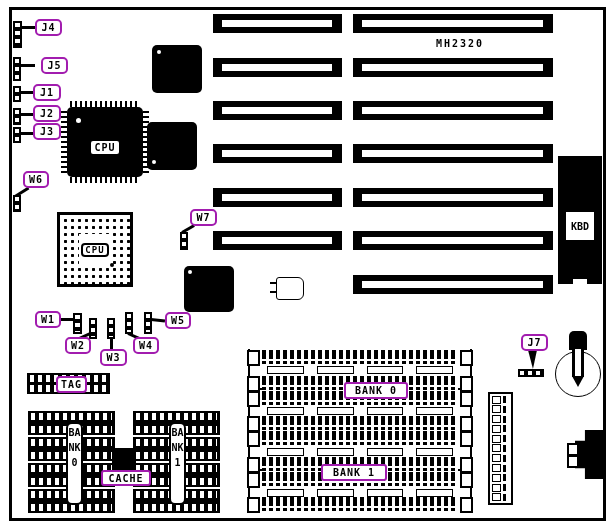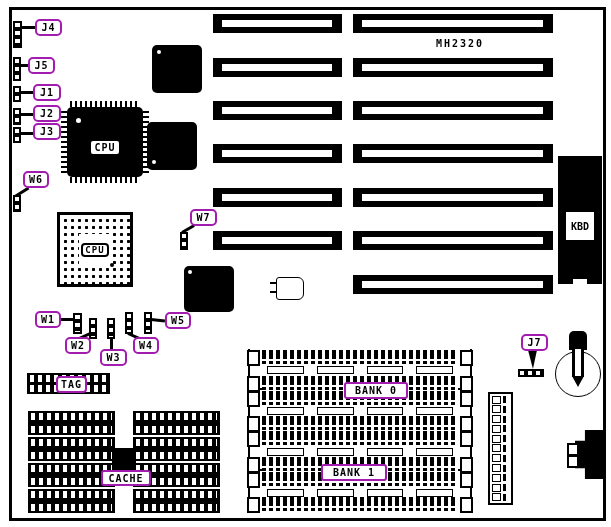--- a/index.html
+++ b/index.html
@@ -71,21 +71,21 @@
   <div class="frame"></div>
 
   <div class="txt" style="left:436px;top:38px;letter-spacing:2px;font-weight:600;">MH2320</div>
 
   <div class="hdrv" style="left:13px;top:21px;width:5px;height:23px;"></div>
   <div class="lead" style="left:20px;top:26px;width:15px;"></div>
   <div class="lbl" style="left:35px;top:19px;width:23px;height:13px;">J4</div>
 
   <div class="hdrv" style="left:13px;top:57px;width:4px;height:20px;"></div>
   <div class="lead" style="left:19px;top:64px;width:16px;"></div>
-  <div class="lbl" style="left:28px;top:57px;width:23px;height:13px;">J5</div>
+  <div class="lbl" style="left:41px;top:57px;width:23px;height:13px;">J5</div>
 
   <div class="hdrv" style="left:13px;top:86px;width:4px;height:12px;"></div>
   <div class="lead" style="left:19px;top:91px;width:14px;"></div>
   <div class="lbl" style="left:33px;top:84px;width:24px;height:13px;">J1</div>
 
   <div class="hdrv" style="left:13px;top:108px;width:4px;height:13px;"></div>
   <div class="lead" style="left:19px;top:113px;width:14px;"></div>
   <div class="lbl" style="left:33px;top:105px;width:24px;height:13px;">J2</div>
 
   <div class="hdrv" style="left:13px;top:127px;width:4px;height:12px;"></div>
@@ -187,20 +187,22 @@
   <div class="dip" style="left:28px;top:463px;width:87px;height:24px;"></div>
   <div class="dip" style="left:28px;top:489px;width:87px;height:24px;"></div>
 
   <div class="dip" style="left:133px;top:411px;width:87px;height:24px;"></div>
   <div class="dip" style="left:133px;top:437px;width:87px;height:24px;"></div>
   <div class="dip" style="left:133px;top:463px;width:87px;height:24px;"></div>
   <div class="dip" style="left:133px;top:489px;width:87px;height:24px;"></div>
 
   <div class="abs" style="left:112px;top:448px;width:24px;height:24px;background:#000;"></div>
 
+  <div class="vlbl" style="left:66px;top:422px;width:13px;height:77px;">BANK0</div>
+  <div class="vlbl" style="left:169px;top:422px;width:13px;height:77px;">BANK1</div>
   <div class="lbl" style="left:101px;top:470px;width:46px;height:12px;border-radius:3px;">CACHE</div>
 
   <div class="rail" style="left:248px;top:349px;width:2px;height:164px;"></div>
   <div class="rail" style="left:470px;top:349px;width:2px;height:164px;"></div>
   <div class="rail" style="left:248px;top:388px;width:224px;height:2px;"></div>
   <div class="rail" style="left:248px;top:469px;width:224px;height:2px;"></div>
 
   <div class="simm" style="top:350px;"></div>
   <div class="spacer" style="top:366px;">
       <span></span>

